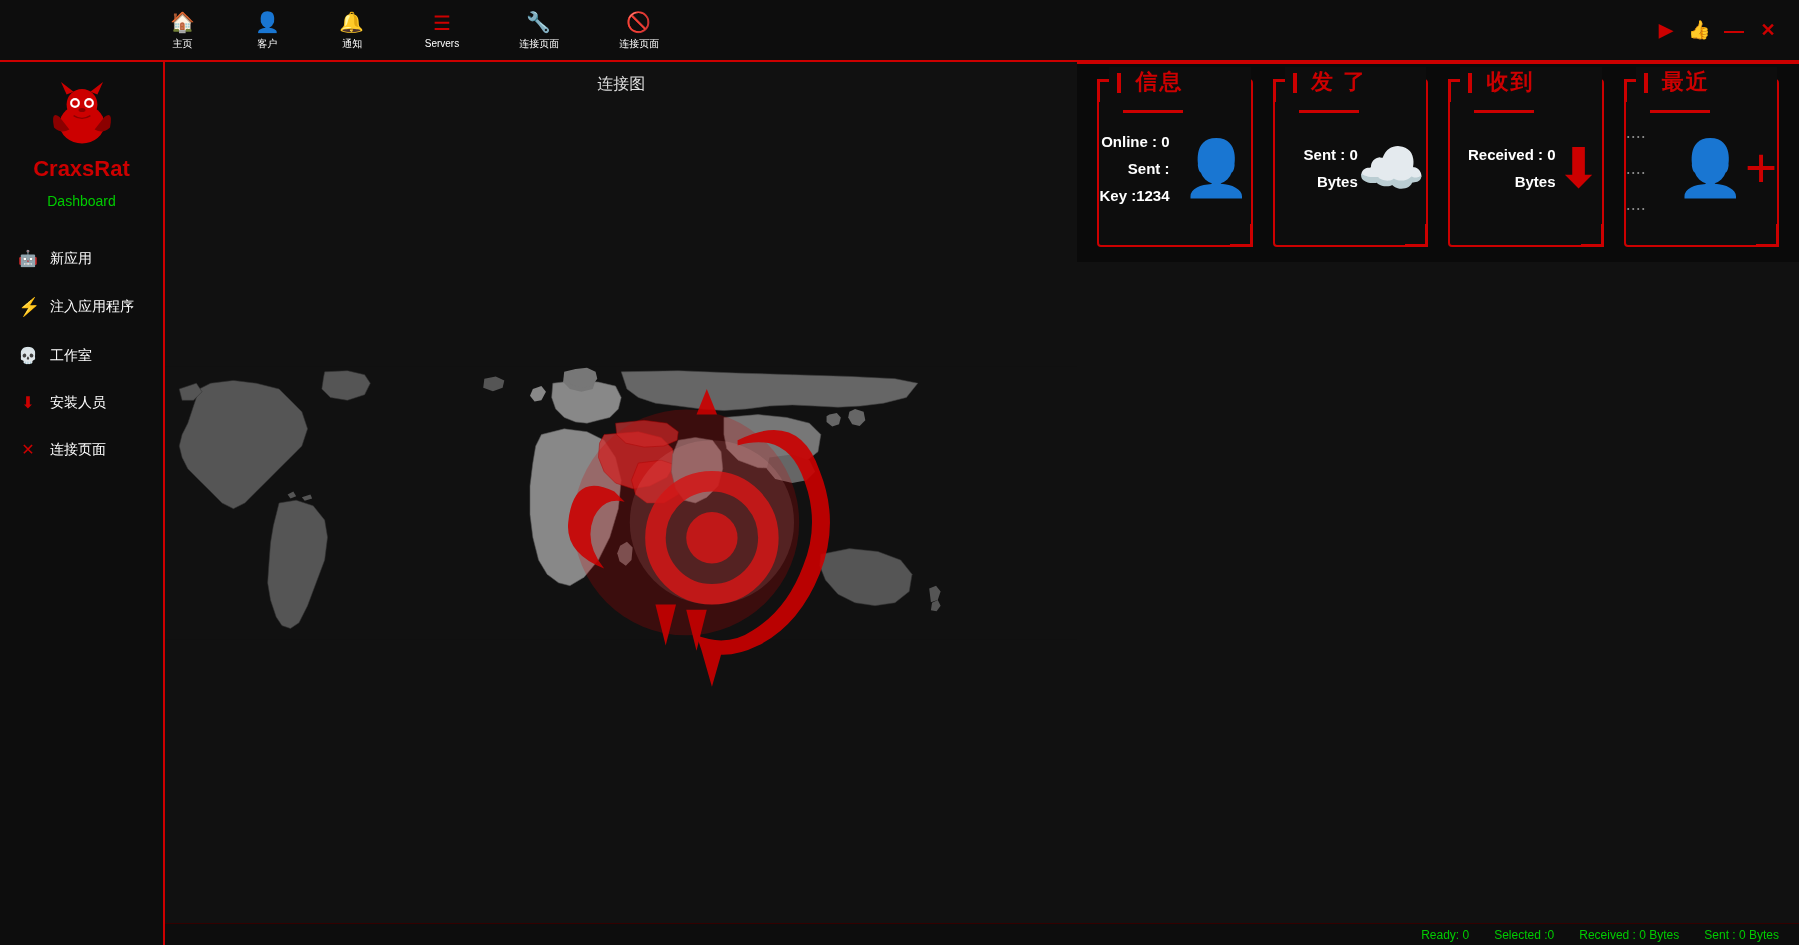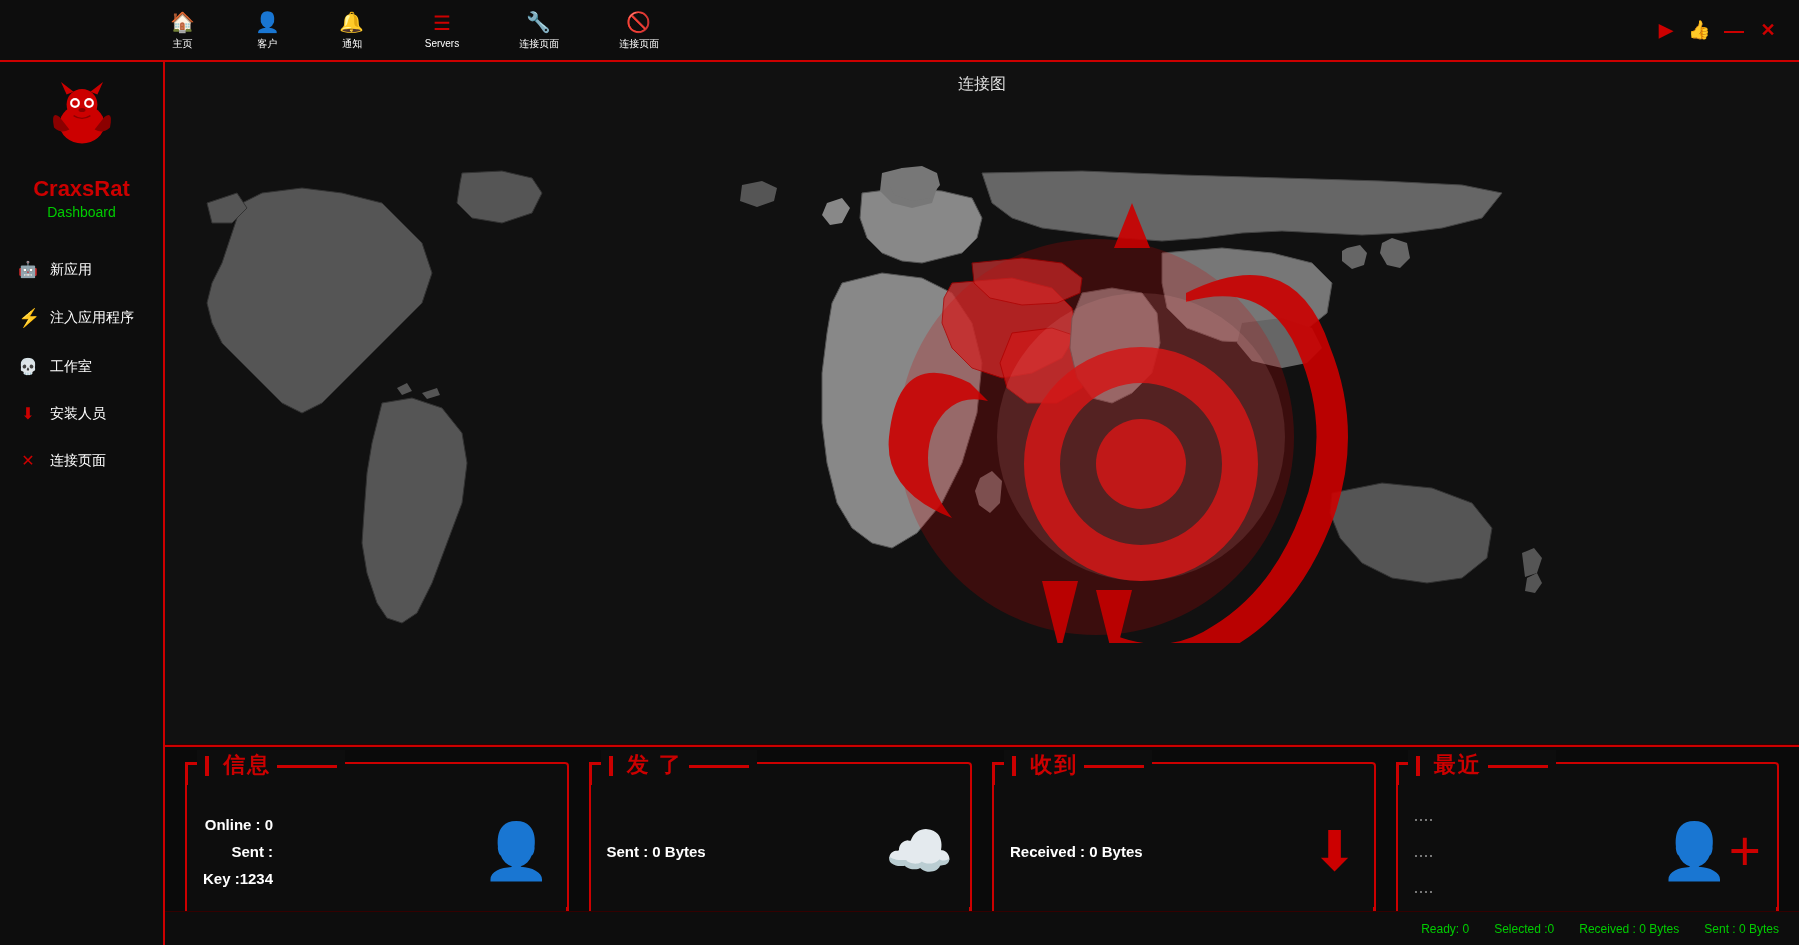--- a/index.html
+++ b/index.html
@@ -83,26 +83,26 @@
       padding: 20px 10px 10px;
     }
     .logo-icon {
       width: 70px;
       height: 70px;
     }
     .app-name {
       color: #cc0000;
       font-size: 22px;
       font-weight: bold;
-      margin-top: 24px;
+      margin-top: 4px;
     }
     .app-sub {
       color: #00cc00;
       font-size: 14px;
-      margin-top: 2px;
+      margin-top: 11px;
     }
     .sidebar-menu {
       margin-top: 20px;
       display: flex;
       flex-direction: column;
       gap: 8px;
     }
     .sidebar-item {
       display: flex;
       align-items: center;
@@ -121,21 +121,21 @@
 
     
     .main-content {
       position: absolute;
       left: 165px;
       top: 62px;
       right: 0;
       bottom: 0;
       background: #111;
       display: flex;
-      flex-direction: column;
+      flex-direction: row;
     }
 
     
     .map-container {
       flex: 1;
       position: relative;
       overflow: hidden;
       border-bottom: 1px solid #330000;
     }
     .map-title {
@@ -164,21 +164,21 @@
       display: flex;
       padding: 15px 20px;
       gap: 20px;
       border-top: 2px solid #cc0000;
     }
     .stat-card {
       flex: 1;
       border: 2px solid #cc0000;
       border-radius: 4px;
       position: relative;
-      padding: 10px 16px;
+      padding: 10px 0;
       background: #0d0d0d;
     }
     .stat-card-title {
       position: absolute;
       top: -14px;
       left: 10px;
       background: #0d0d0d;
       padding: 0 8px;
       color: #cc0000;
       font-size: 22px;
@@ -213,21 +213,21 @@
       color: #cc0000;
       font-size: 50px;
     }
 
     
     .status-bar {
       position: absolute;
       bottom: 0;
       left: 165px;
       right: 0;
-      height: 34px;
+      height: 22px;
       background: #0d0d0d;
       border-top: 1px solid #330000;
       display: flex;
       align-items: center;
       justify-content: flex-end;
       padding: 0 20px;
       gap: 25px;
       font-size: 12px;
       z-index: 10;
     }

